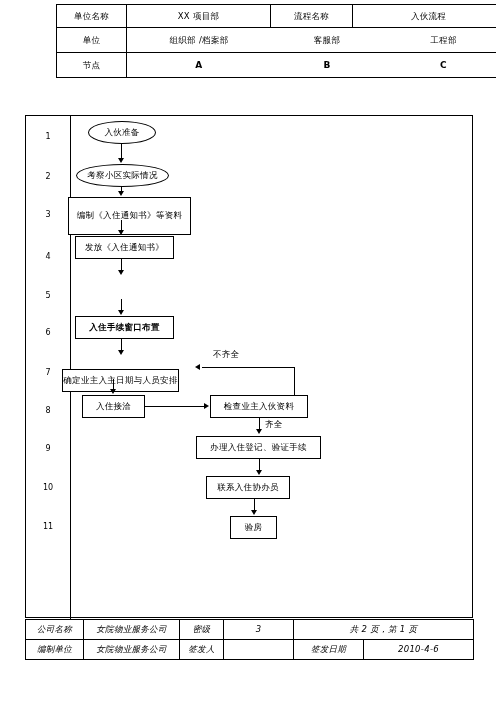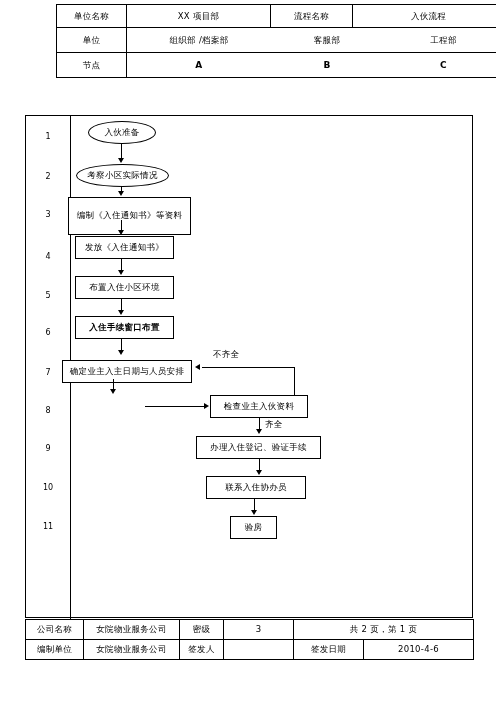--- a/index.html
+++ b/index.html
@@ -131,21 +131,21 @@
     background: #ffffff;
     white-space: nowrap;
   }
 
   
   #footer-table {
     left: 25px;
     top: 619px;
     width: 448px;
   }
-  #footer-table td { height: 19px; }
+  #footer-table td { height: 19px; font-style: italic; }
 </style>
 </head>
 <body>
 
 <div id="page">
 
   <table id="header-table" class="tbl">
     <colgroup>
       <col style="width:70px">
       <col style="width:144px">
@@ -199,32 +199,32 @@
     <div class="rownum" style="left:0px;  top:406px;">11</div>
 
     <div class="shape term" style="left:62px; top:5px; width:68px; height:23px;">入伙准备</div>
 
     <div class="shape term" style="left:50px; top:48px; width:93px; height:23px;">考察小区实际情况</div>
 
     <div class="shape box" style="left:42px; top:81px; width:123px; height:38px;">编制《入住通知书》等资料</div>
 
     <div class="shape box" style="left:49px; top:120px; width:99px; height:23px;">发放《入住通知书》</div>
 
-    <div class="shape box" style="left:49px; top:160px; width:99px; height:23px;">布置入住小区环境</div>
 
     <div class="shape box" style="left:49px; top:200px; width:99px; height:23px;font-weight:bold;">入住手续窗口布置</div>
 
-    <div class="shape box" style="left:36px; top:244px; width:130px; height:23px;">确定业主入主日期与人员安排</div>
-
+    <div class="shape box" style="left:36px; top:253px; width:117px; height:23px;">确定业主入主日期与人员安排</div>
+
+    <div class="shape box" style="left:56px; top:279px; width:63px; height:23px;">入住接洽</div>
 
     <div class="shape box" style="left:184px; top:279px; width:98px; height:23px;text-align:center;">检查业主入伙资料</div>
 
     <div class="shape box" style="left:170px; top:320px; width:125px; height:23px;">办理入住登记、验证手续</div>
 
-    <div class="shape box" style="left:180px; top:360px; width:100px; height:23px;">联系入住协办员</div>
+    <div class="shape box" style="left:180px; top:360px; width:84px; height:23px;">联系入住协办员</div>
 
     <div class="shape box" style="left:204px; top:400px; width:47px; height:23px;">验房</div>
 
     <div class="ln vln" style="left:95px; top:28px; height:15px;"></div>
     <div class="arrow-down" style="left:92px; top:42px;"></div>
 
     <div class="ln vln" style="left:95px; top:71px; height:5px;"></div>
     <div class="arrow-down" style="left:92px; top:75px;"></div>
 
     <div class="ln vln" style="left:95px; top:104px; height:11px;"></div>

